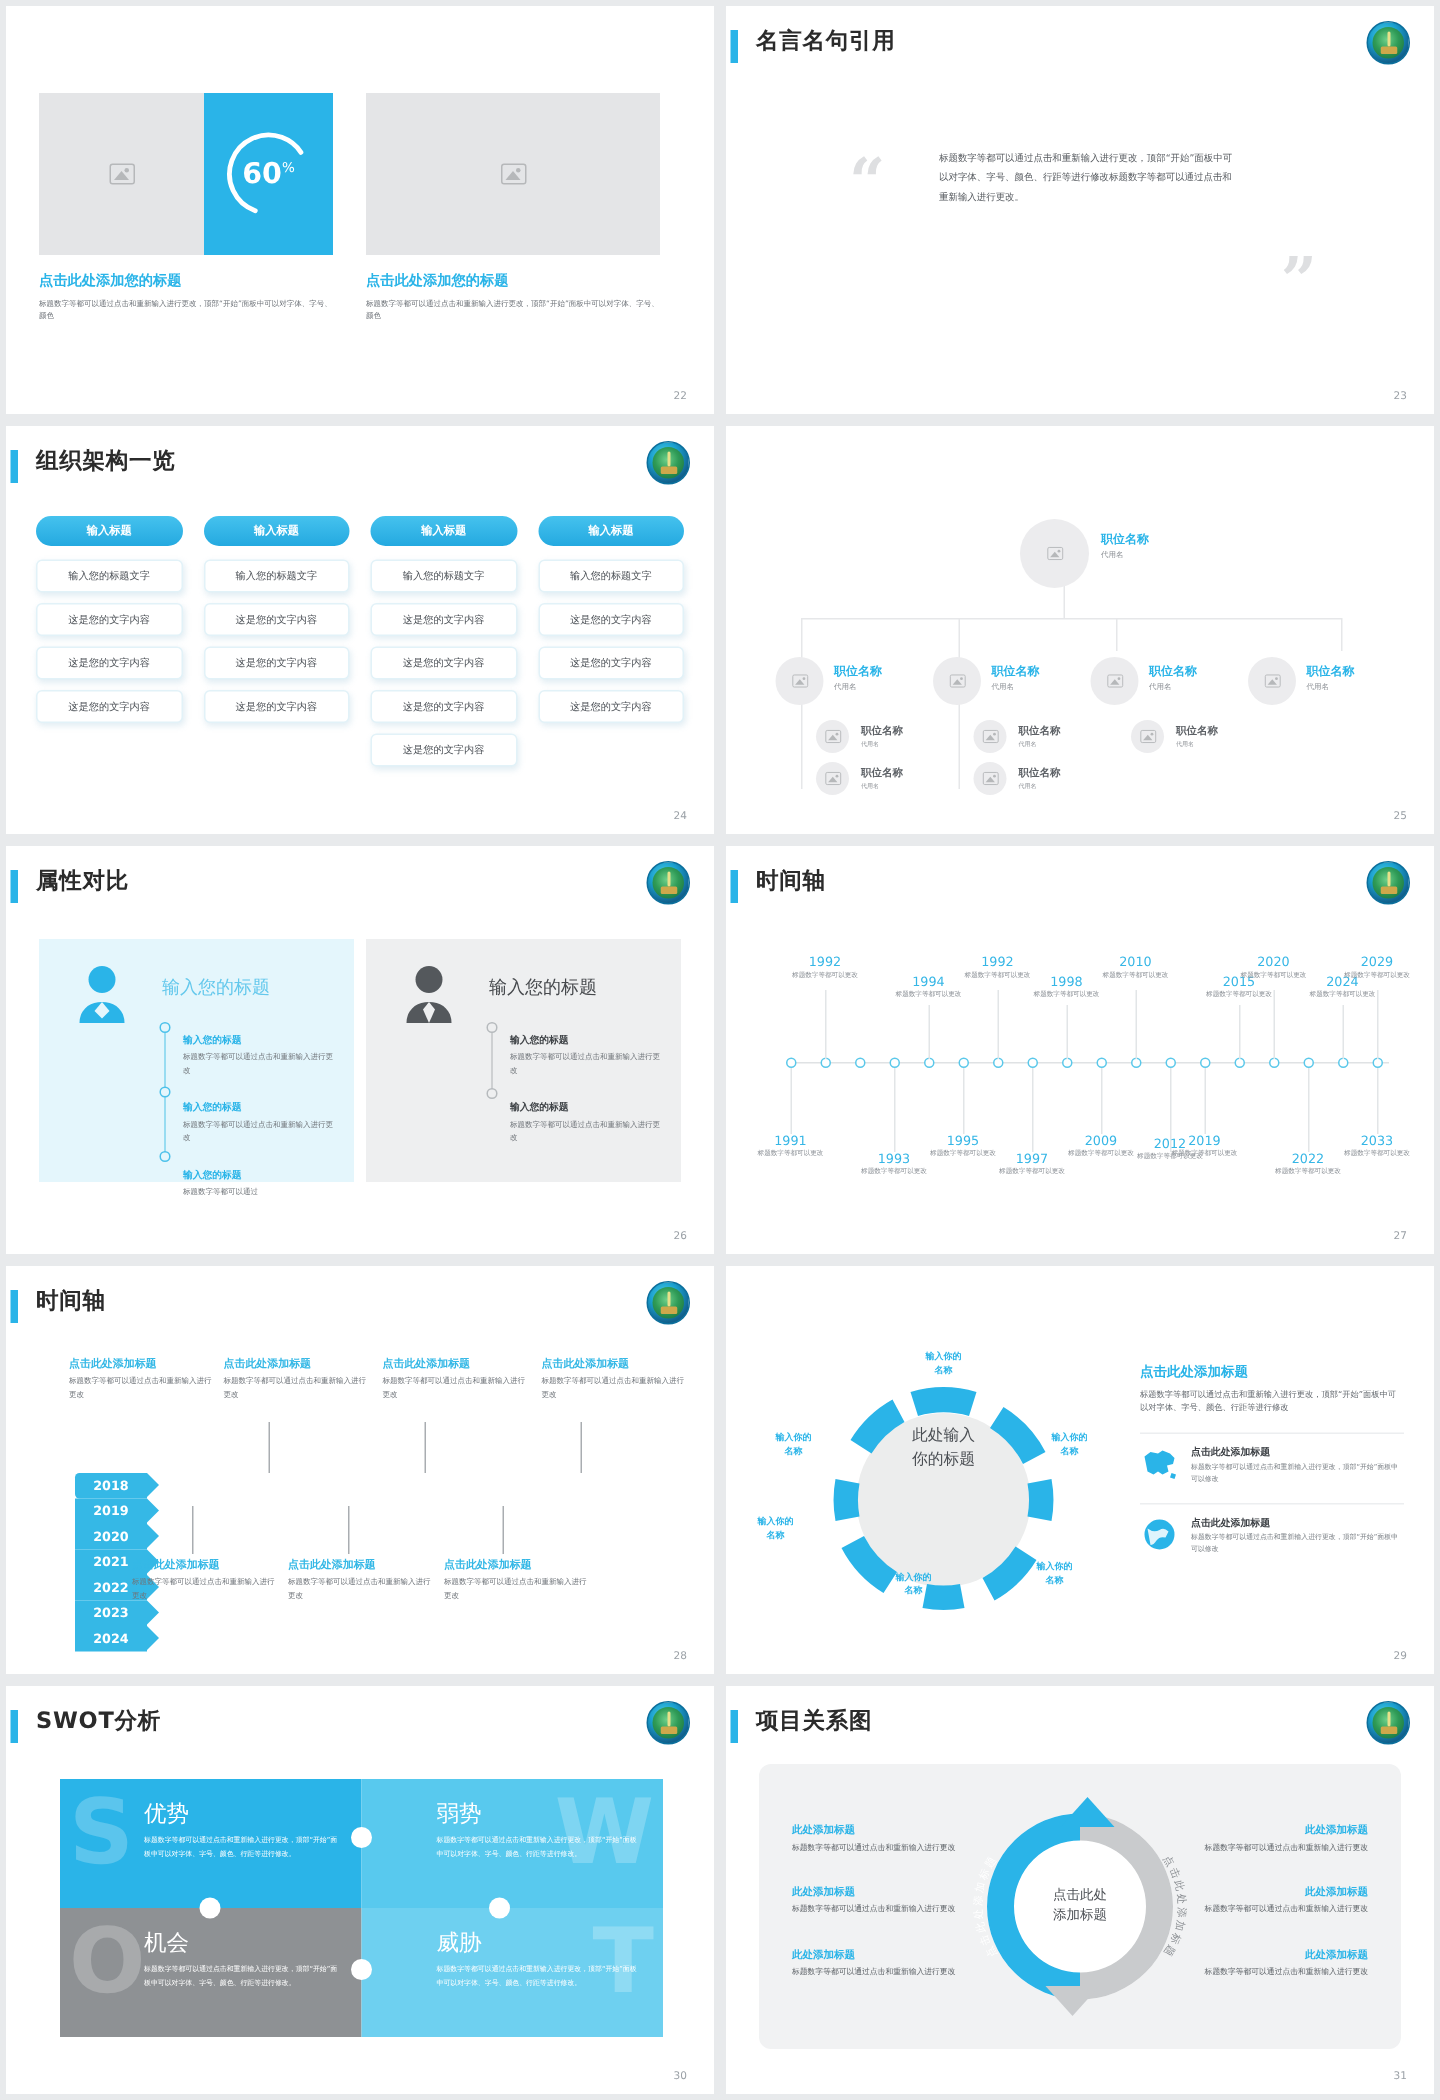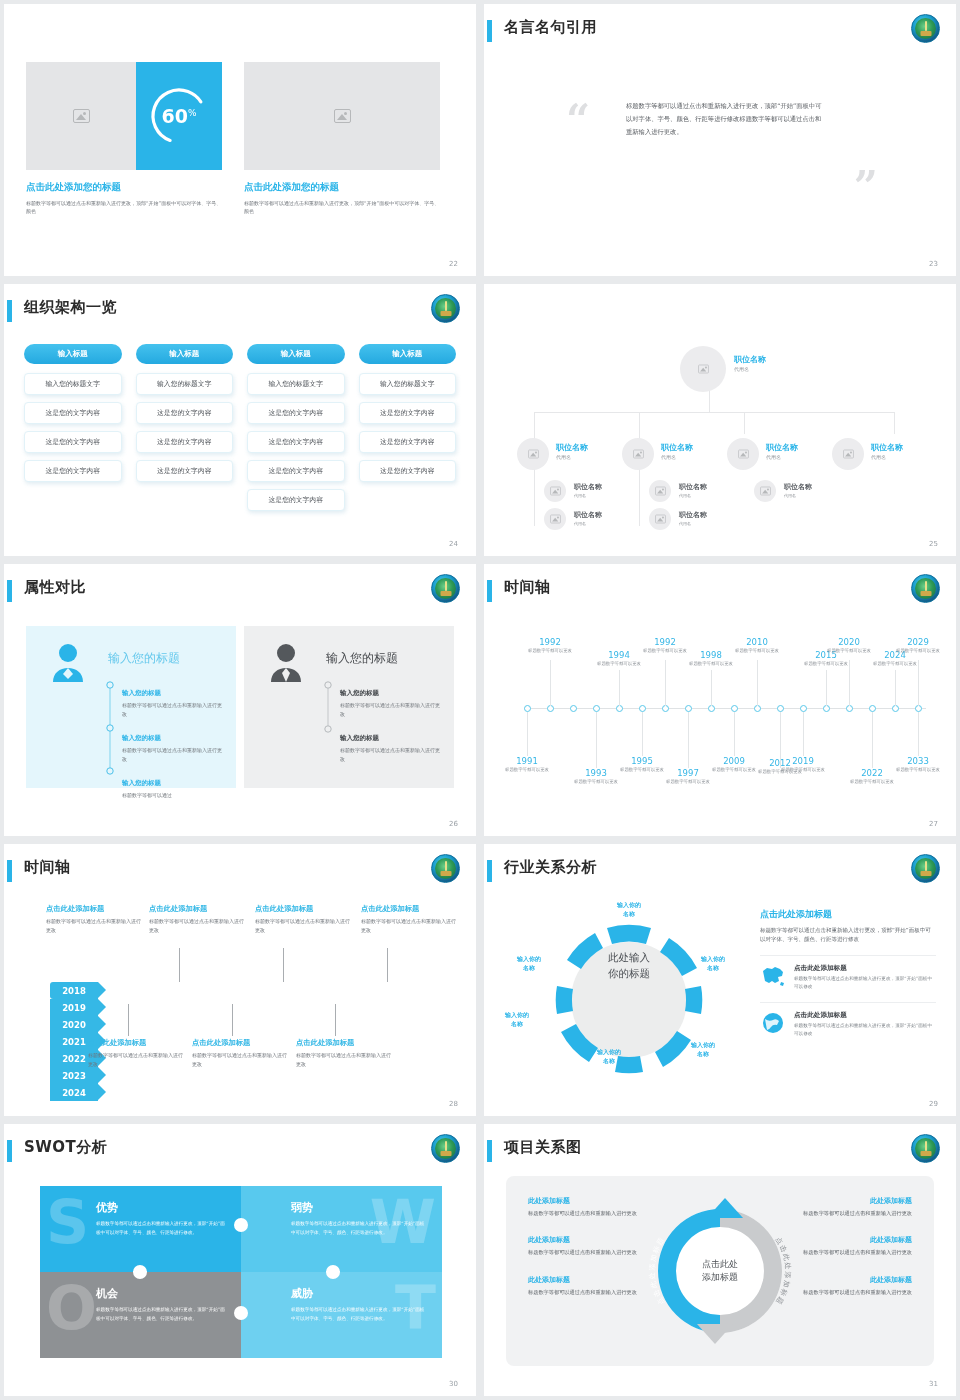--- a/index.html
+++ b/index.html
@@ -157,34 +157,34 @@
   .ira-right .tiny2 { margin-top: 5px; }
   .ira-row { display: flex; gap: 8px; margin-top: 10px; padding-top: 8px; border-top: 1px solid #eceef0; }
   .ira-row .ic { width: 26px; flex: 0 0 26px; color: #2ab4e8; }
   .ira-row b { font-size: 6.6px; color: #3d4146; display: block; }
   .ira-row p { font-size: 4.6px; line-height: 1.8; color: #7b8086; margin-top: 2px; }
 
   
   .swot { position: absolute; top: 62px; left: 36px; width: 402px; height: 172px; }
   .sq { position: absolute; width: 201px; height: 86px; padding: 14px 16px 0 56px; }
   .sq .bigL { position: absolute; font-size: 60px; font-weight: bold; color: rgba(255,255,255,.23); line-height: 1; }
-  .sq h3 { font-size: 11px; color: #fff; font-weight: bold; position: relative; }
+  .sq h3 { font-size: 15px; color: #fff; font-weight: normal; position: relative; }
   .sq p { font-size: 4.6px; line-height: 1.95; color: #fff; margin-top: 5px; position: relative; }
   .sq-s { left:0; top:0; background:#2ab4e8; }
   .sq-w { left:201px; top:0; background:#58c9ee; padding-left: 50px; }
   .sq-o { left:0; top:86px; background:#8e9194; }
   .sq-t { left:201px; top:86px; background:#6ed0f0; padding-left: 50px; }
   .knob { position: absolute; background: #fff; border-radius: 50%; }
 
   
   .prj { position: absolute; top: 52px; left: 22px; right: 22px; height: 190px; background: #f1f2f3; border-radius: 8px; }
   .prj-col { position: absolute; top: 20px; width: 126px; }
   .prj-l { left: 22px; text-align: left; }
   .prj-r { right: 22px; text-align: right; }
-  .prj-item { margin-bottom: 17px; }
+  .prj-item { margin-bottom: 17px; margin-top: 19px; }
   .prj-item b { font-size: 7px; color: #2ab4e8; display: block; }
   .prj-item p { font-size: 5.2px; line-height: 1.8; color: #5d6267; margin-top: 3px; }
   .prj-center { position: absolute; left: 50%; top: 50%; transform: translate(-50%,-50%); width: 150px; height: 150px; }
   .prj-core { position: absolute; left: 50%; top: 50%; transform: translate(-50%,-50%);
               width: 74px; height: 74px; border-radius: 50%; background: #fff;
               display:flex;align-items:center;justify-content:center; text-align:center;
               font-size: 9px; color: #4c5055; line-height: 1.5; }
 </style>
 </head>
 <body>
@@ -613,27 +613,20 @@
         </div>
       <div class="tl1-blk" style="left:272px;top:138px">
           <b>点击此处添加标题</b>
           <p>标题数字等都可以通过点击和重新输入进行更改</p>
         </div>
     </div>
     <div class="pg">28</div>
   </div>
 
   <div class="slide">
-    <div class="s-head">
-      <div class="accent-bar"></div>
-      <div class="s-title">行业关系分析</div>
-      <div class="logo">
-          <div class="logo-inner"></div>
-        </div>
-    </div>
     <div class="ira">
       <svg width="250" height="200" style="position:absolute;left:20px;top:8px">
         <g transform="translate(125,100)">
           <circle r="58" fill="#eceded"></circle>
           <g fill="#2ab4e8">
             <path d="M -22 -72 A 76 76 0 0 1 22 -72 L 17 -56 A 60 60 0 0 0 -17 -56 Z"></path>
             <path d="M 40 -62 A 76 76 0 0 1 68 -32 L 53 -24 A 60 60 0 0 0 31 -48 Z"></path>
             <path d="M 72 -14 A 76 76 0 0 1 72 14 L 56 11 A 60 60 0 0 0 56 -11 Z"></path>
             <path d="M 62 40 A 76 76 0 0 1 34 67 L 26 52 A 60 60 0 0 0 48 31 Z"></path>
             <path d="M 14 72 A 76 76 0 0 1 -14 72 L -11 56 A 60 60 0 0 0 11 56 Z"></path>

